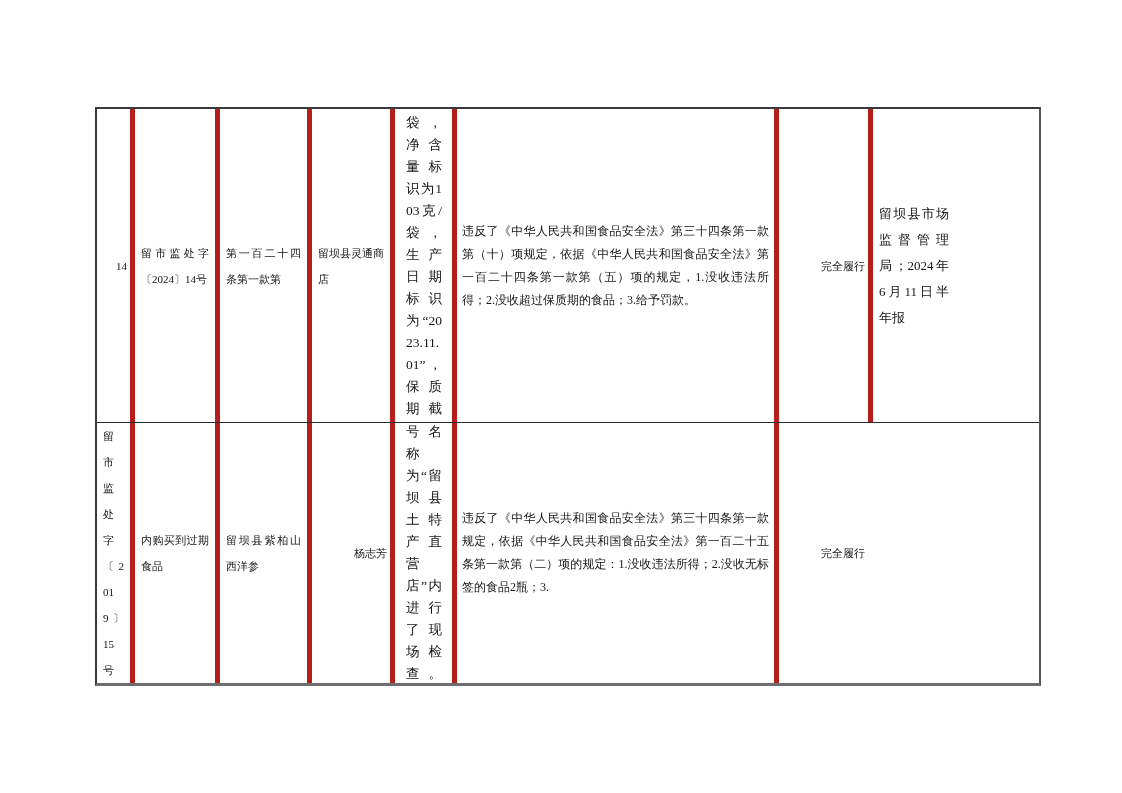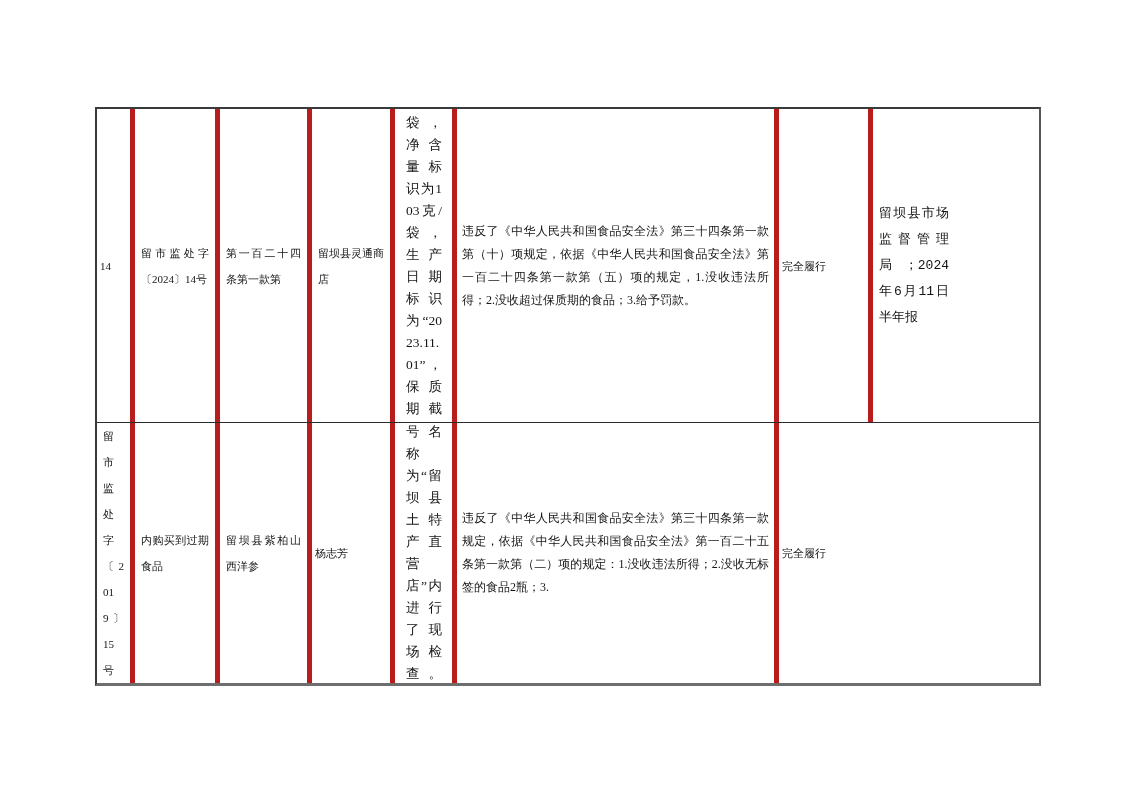--- a/index.html
+++ b/index.html
@@ -46,39 +46,38 @@
     width: 100%;
     box-sizing: border-box;
     padding: 0 6px;
     font-size: 11px;
     line-height: 26px;
     text-align: justify;
     text-justify: inter-character;
     word-break: break-all;
   }
   .c-seq .txt, .c-person .txt, .c-status .txt {
-    text-align: left;
+    text-align: right;
     padding: 0 3px;
   }
   .c-details .txt {
     padding: 0 10px 0 11px;
     font-size: 13.5px;
     line-height: 22px;
     text-indent: 2em;
   }
   .c-legal .txt {
     padding: 0 5px;
     font-size: 12px;
     line-height: 23px;
   }
   .c-report .txt {
     padding: 0 6px;
     font-size: 13px;
     line-height: 26px;
-    font-family: Liberation Mono, monospace;
   }
 </style>
 </head>
 <body>
 
 <div class="page">
   <div class="table">
 
     <div class="row row-14">
       <div class="td c-seq">

